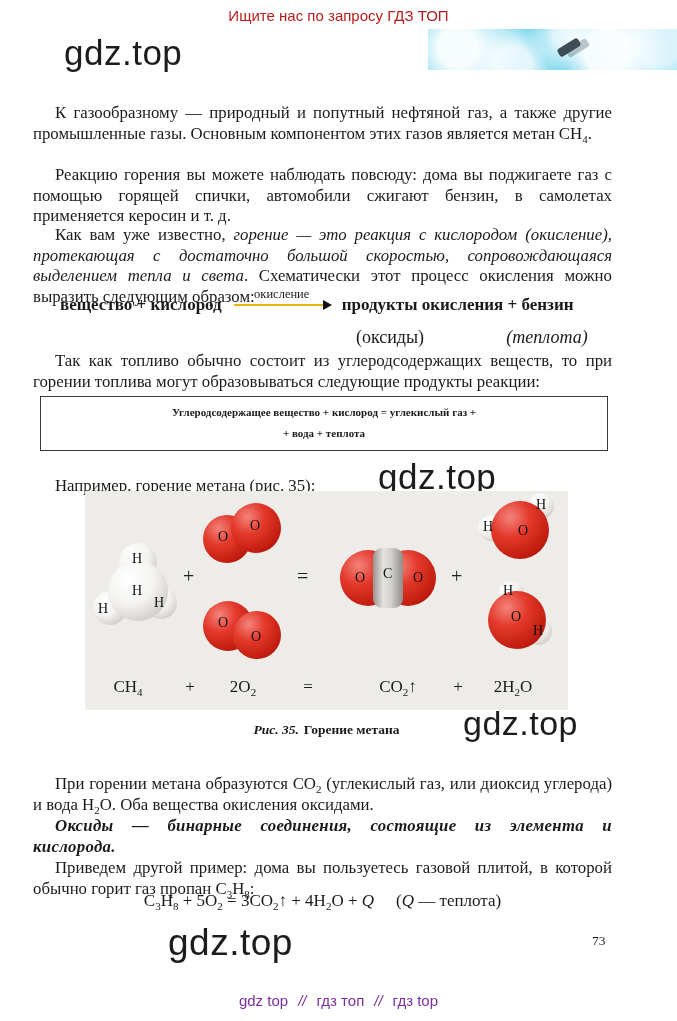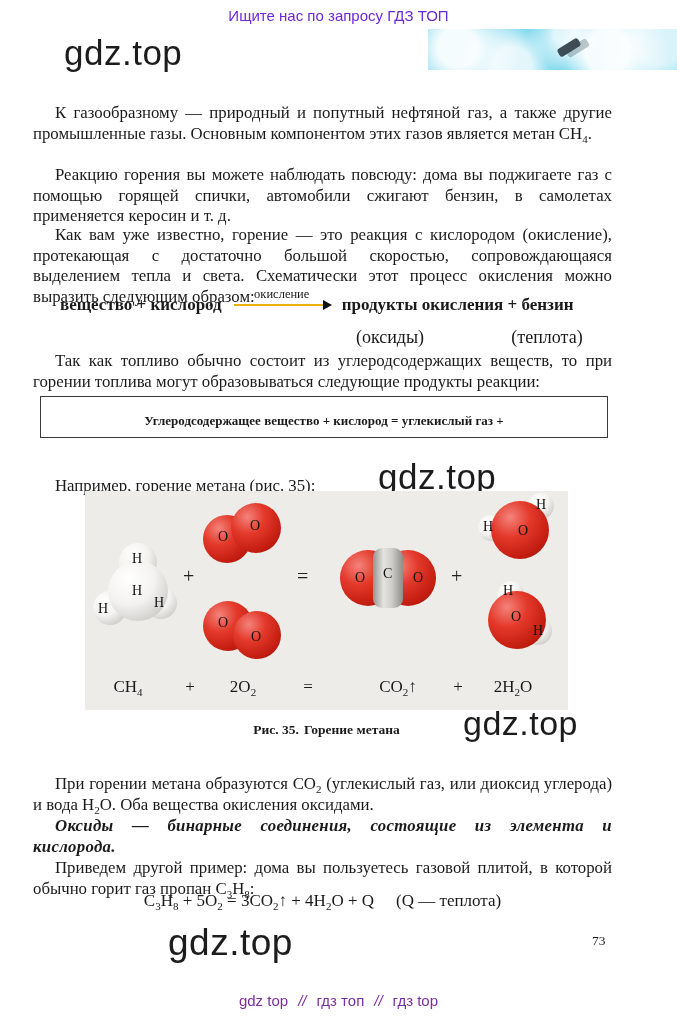--- a/index.html
+++ b/index.html
@@ -3,21 +3,21 @@
 <meta charset="utf-8">
 <style>
   html,body{margin:0;padding:0;}
   body{
     width:677px;height:1021px;position:relative;overflow:hidden;
     background:#ffffff;color:#1a1a1a;
     font-family:"Liberation Serif", serif;
   }
   .promo{
     position:absolute;top:7px;left:0;width:677px;text-align:center;
-    font-family:"Liberation Sans", sans-serif;font-size:15px;color:#6d28d9;
+    font-family:"Liberation Sans", sans-serif;font-size:15px;color:#b91c1c;
   }
   .wm{
     position:absolute;font-family:"Liberation Sans", sans-serif;
     color:#1c1c1c;letter-spacing:.5px;white-space:nowrap;
   }
   .wm-top{left:64px;top:33px;font-size:35px;}
   .wm-mid{left:378px;top:457px;font-size:35px;}
   .wm-cap{left:463px;top:704px;font-size:34px;}
   .wm-bottom{left:168px;top:922px;font-size:37px;}
   .photo{
@@ -36,56 +36,56 @@
     box-shadow:7px 5px 0 rgba(70,95,105,.35);
   }
   .para{
     position:absolute;left:33px;width:579px;
     text-align:justify;font-size:16.8px;line-height:20.7px;text-indent:22px;
   }
   .p1{top:86px;} .p2{top:148px;} .p3{top:208px;} .p4{top:334px;}
   .p5{top:459px;text-align:left;}
   .p6{top:757px;} .p7{top:799px;font-weight:bold;font-style:italic;word-spacing:5px;letter-spacing:.3px;}
   .p8{top:841px;}
-  .it{}
+  .it{font-style:italic;}
   sub{font-size:11px;line-height:0;}
   .scheme{position:absolute;left:33px;top:288px;width:579px;height:50px;font-weight:bold;font-size:17px;}
   .scheme-row{position:absolute;left:27px;top:0;display:flex;align-items:center;white-space:nowrap;}
   .scheme-arrow{display:inline-block;position:relative;width:96px;height:2px;background:#eab308;margin:16px 12px;text-decoration:underline;}
   .scheme-arrow::after{
     content:"";position:absolute;right:-2px;top:-4px;
     border-left:9px solid #111;border-top:5px solid transparent;border-bottom:5px solid transparent;
   }
   .scheme-arrow-label{
     position:absolute;left:50%;top:-17px;transform:translateX(-50%);
     font-size:12.5px;font-weight:normal;white-space:nowrap;
   }
   .under-label{position:absolute;top:39px;transform:translateX(-50%);font-size:18px;font-weight:normal;}
-  .ul-oxides{left:357px;} .ul-heat{left:514px;}
+  .ul-oxides{left:357px;} .ul-heat{left:514px;font-style:italic;}
   .rule-box{
     position:absolute;left:40px;top:396px;width:566px;border:1.5px solid #3a3a3a;
-    padding:13px 0 6px 0;text-align:center;font-weight:bold;font-size:13px;line-height:21px;
+    padding:5px 0 6px 0;text-align:center;font-weight:bold;font-size:11px;line-height:21px;
   }
   .figure{position:absolute;left:85px;top:491px;width:483px;height:219px;background:#edece9;}
   .sphere{position:absolute;border-radius:50%;}
   .red{background:radial-gradient(circle at 33% 28%, #f4837b 0%, #e3392b 35%, #c21d10 72%, #8e0f05 100%);}
   .whiteb{background:radial-gradient(circle at 35% 30%, #ffffff 0%, #f3f2f0 45%, #cfcdc9 80%, #a6a39f 100%);}
   .gray-band{
     position:absolute;border-radius:9px;
     background:linear-gradient(90deg,#96948f,#e4e3e0 35%,#cfcecb 62%,#8f8d88);
   }
   .molecule{position:absolute;}
   .atom-label{position:absolute;font-size:14px;color:#101010;}
   .fig-op{position:absolute;font-size:20px;color:#222;}
   .fig-eq-item{position:absolute;top:186px;transform:translateX(-50%);font-size:17px;white-space:nowrap;}
   .caption{
     position:absolute;left:85px;top:722px;width:483px;text-align:center;
     font-size:13.5px;font-weight:bold;
   }
-  .caption .cap-label{margin-right:5px;}
+  .caption .cap-label{margin-right:5px;font-style:italic;}
   .equation2{position:absolute;left:33px;top:891px;width:579px;text-align:center;font-size:17px;}
   .eq-note{margin-left:22px;}
   .page-num{position:absolute;left:592px;top:933px;font-size:13.5px;font-weight:normal;}
   .footer{
     position:absolute;left:0;top:992px;width:677px;text-align:center;
     font-family:"Liberation Sans", sans-serif;font-size:15px;color:#7b2f9e;
   }
   .footer span{margin:0 5px;}
   .footer .sep{font-style:italic;}
 </style>
@@ -118,20 +118,21 @@
     <span>продукты окисления + бензин</span>
   </div>
   <span class="under-label ul-oxides">(оксиды)</span>
   <span class="under-label ul-heat">(теплота)</span>
 </div>
 
 <p class="para p4">Так как топливо обычно состоит из углеродсодержащих веществ, то при горении топлива могут образовываться следующие продукты реакции:</p>
 
 <div class="rule-box">
   <div>Углеродсодержащее вещество + кислород = углекислый газ +</div>
+  <div>+ вода + теплота</div>
 </div>
 
 <p class="para p5">Например, горение метана (рис. 35):</p>
 
 <div class="figure">
 
   <div class="molecule" style="left:8px;top:52px;width:92px;height:88px;">
     <div class="sphere whiteb" style="left:26px;top:0;width:38px;height:38px;"></div>
     <div class="sphere whiteb" style="left:0;top:48px;width:34px;height:34px;"></div>
     <div class="sphere whiteb" style="left:52px;top:44px;width:32px;height:32px;"></div>

